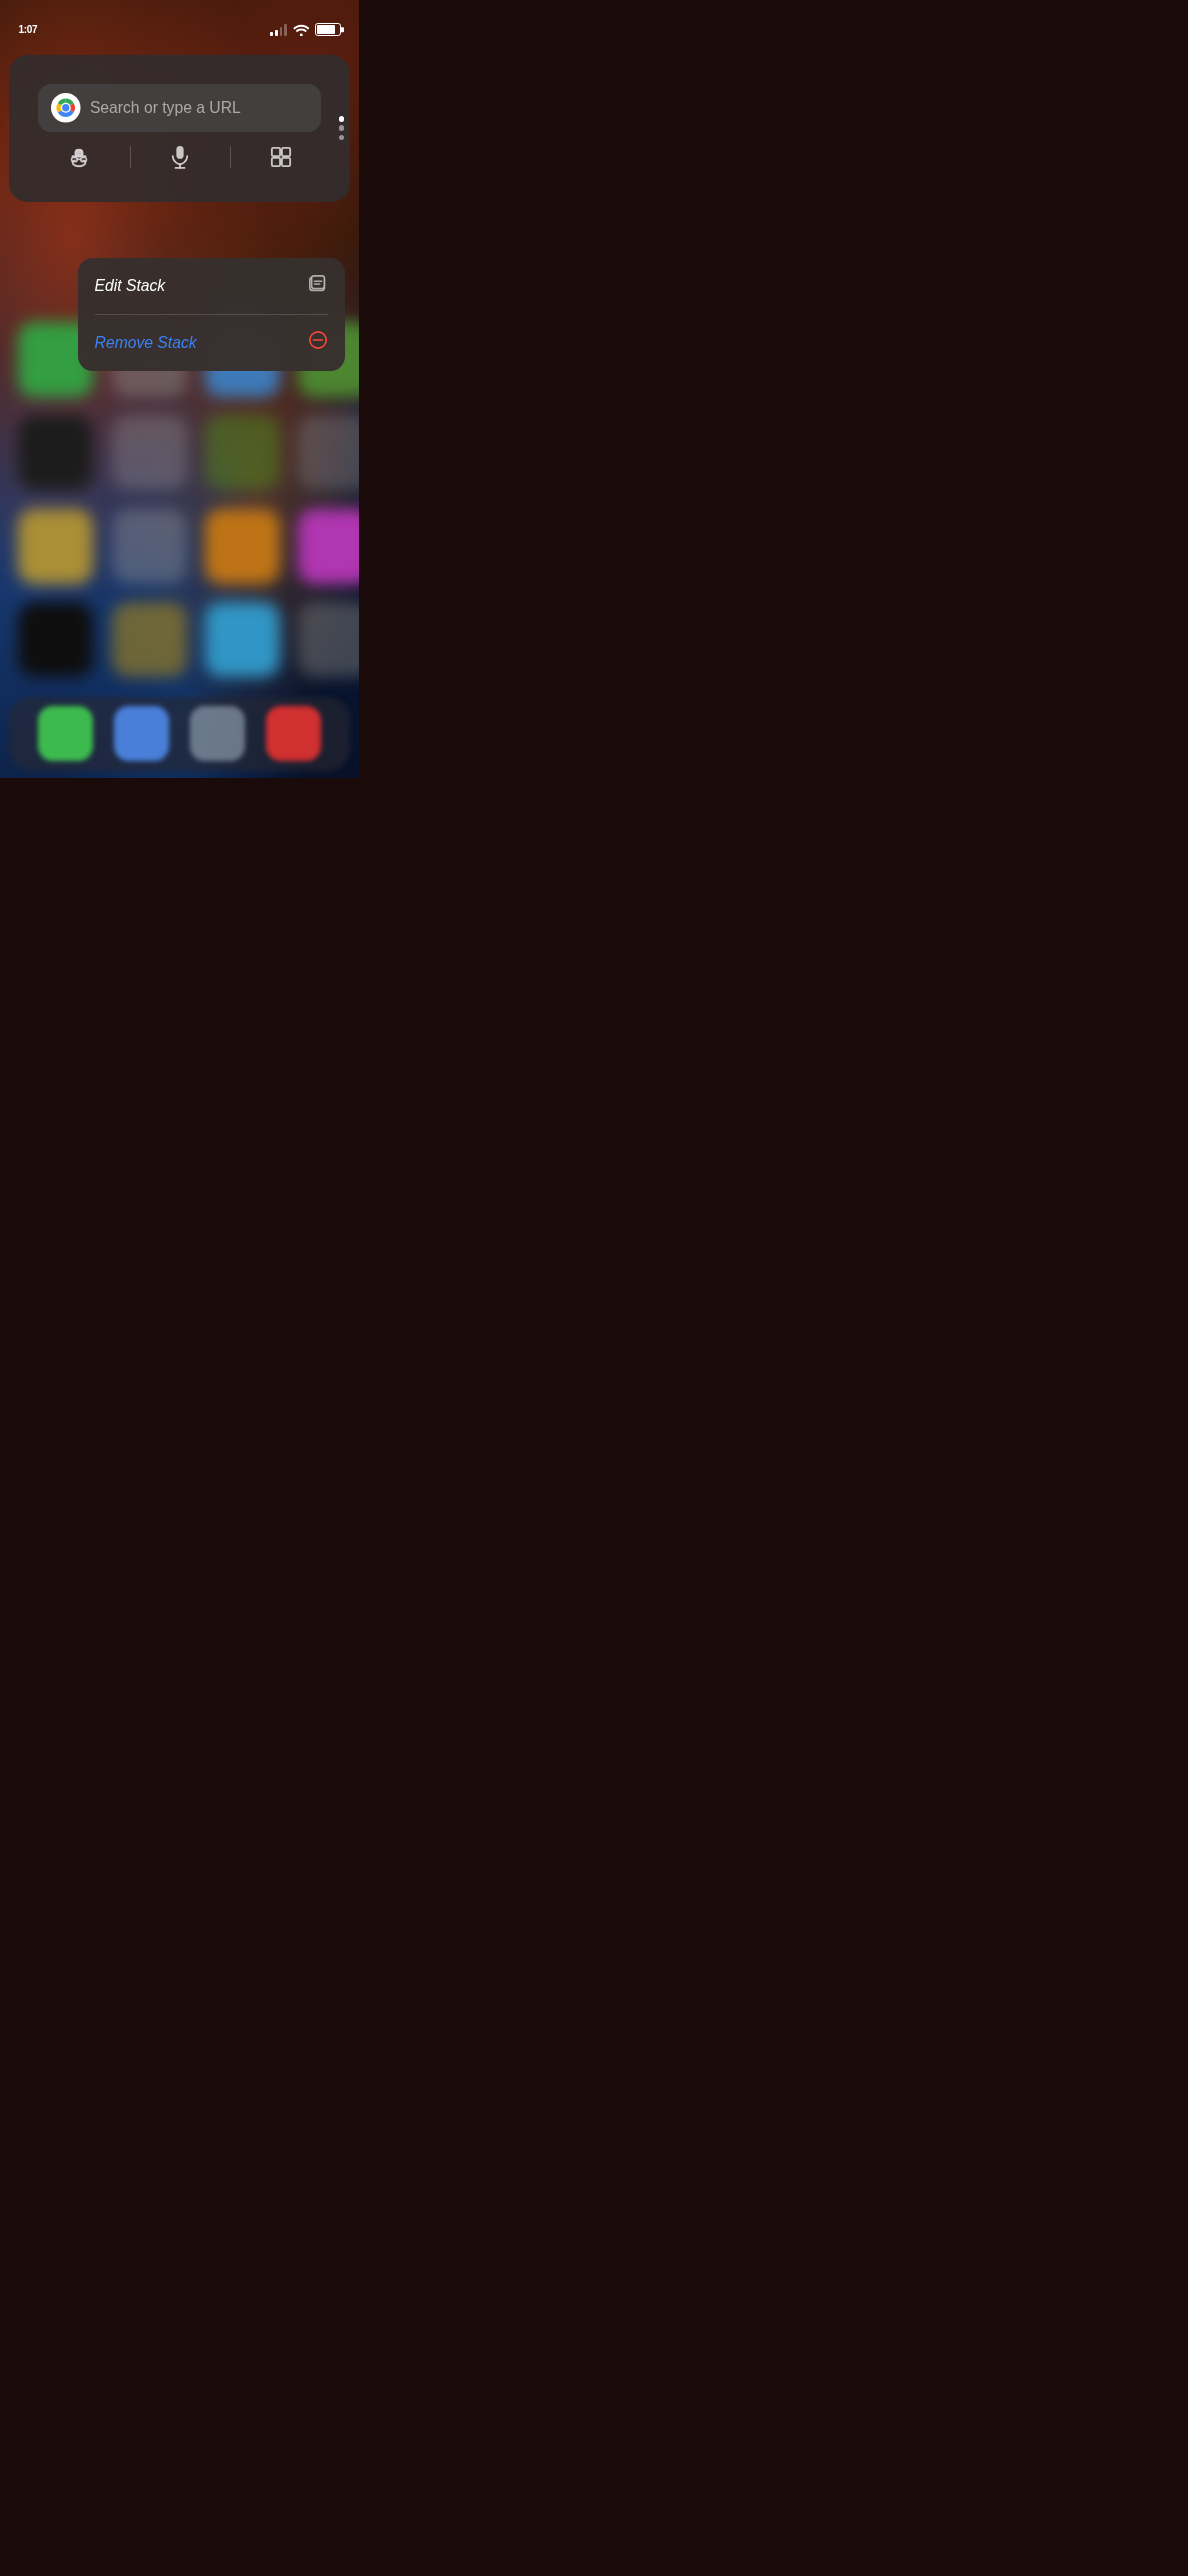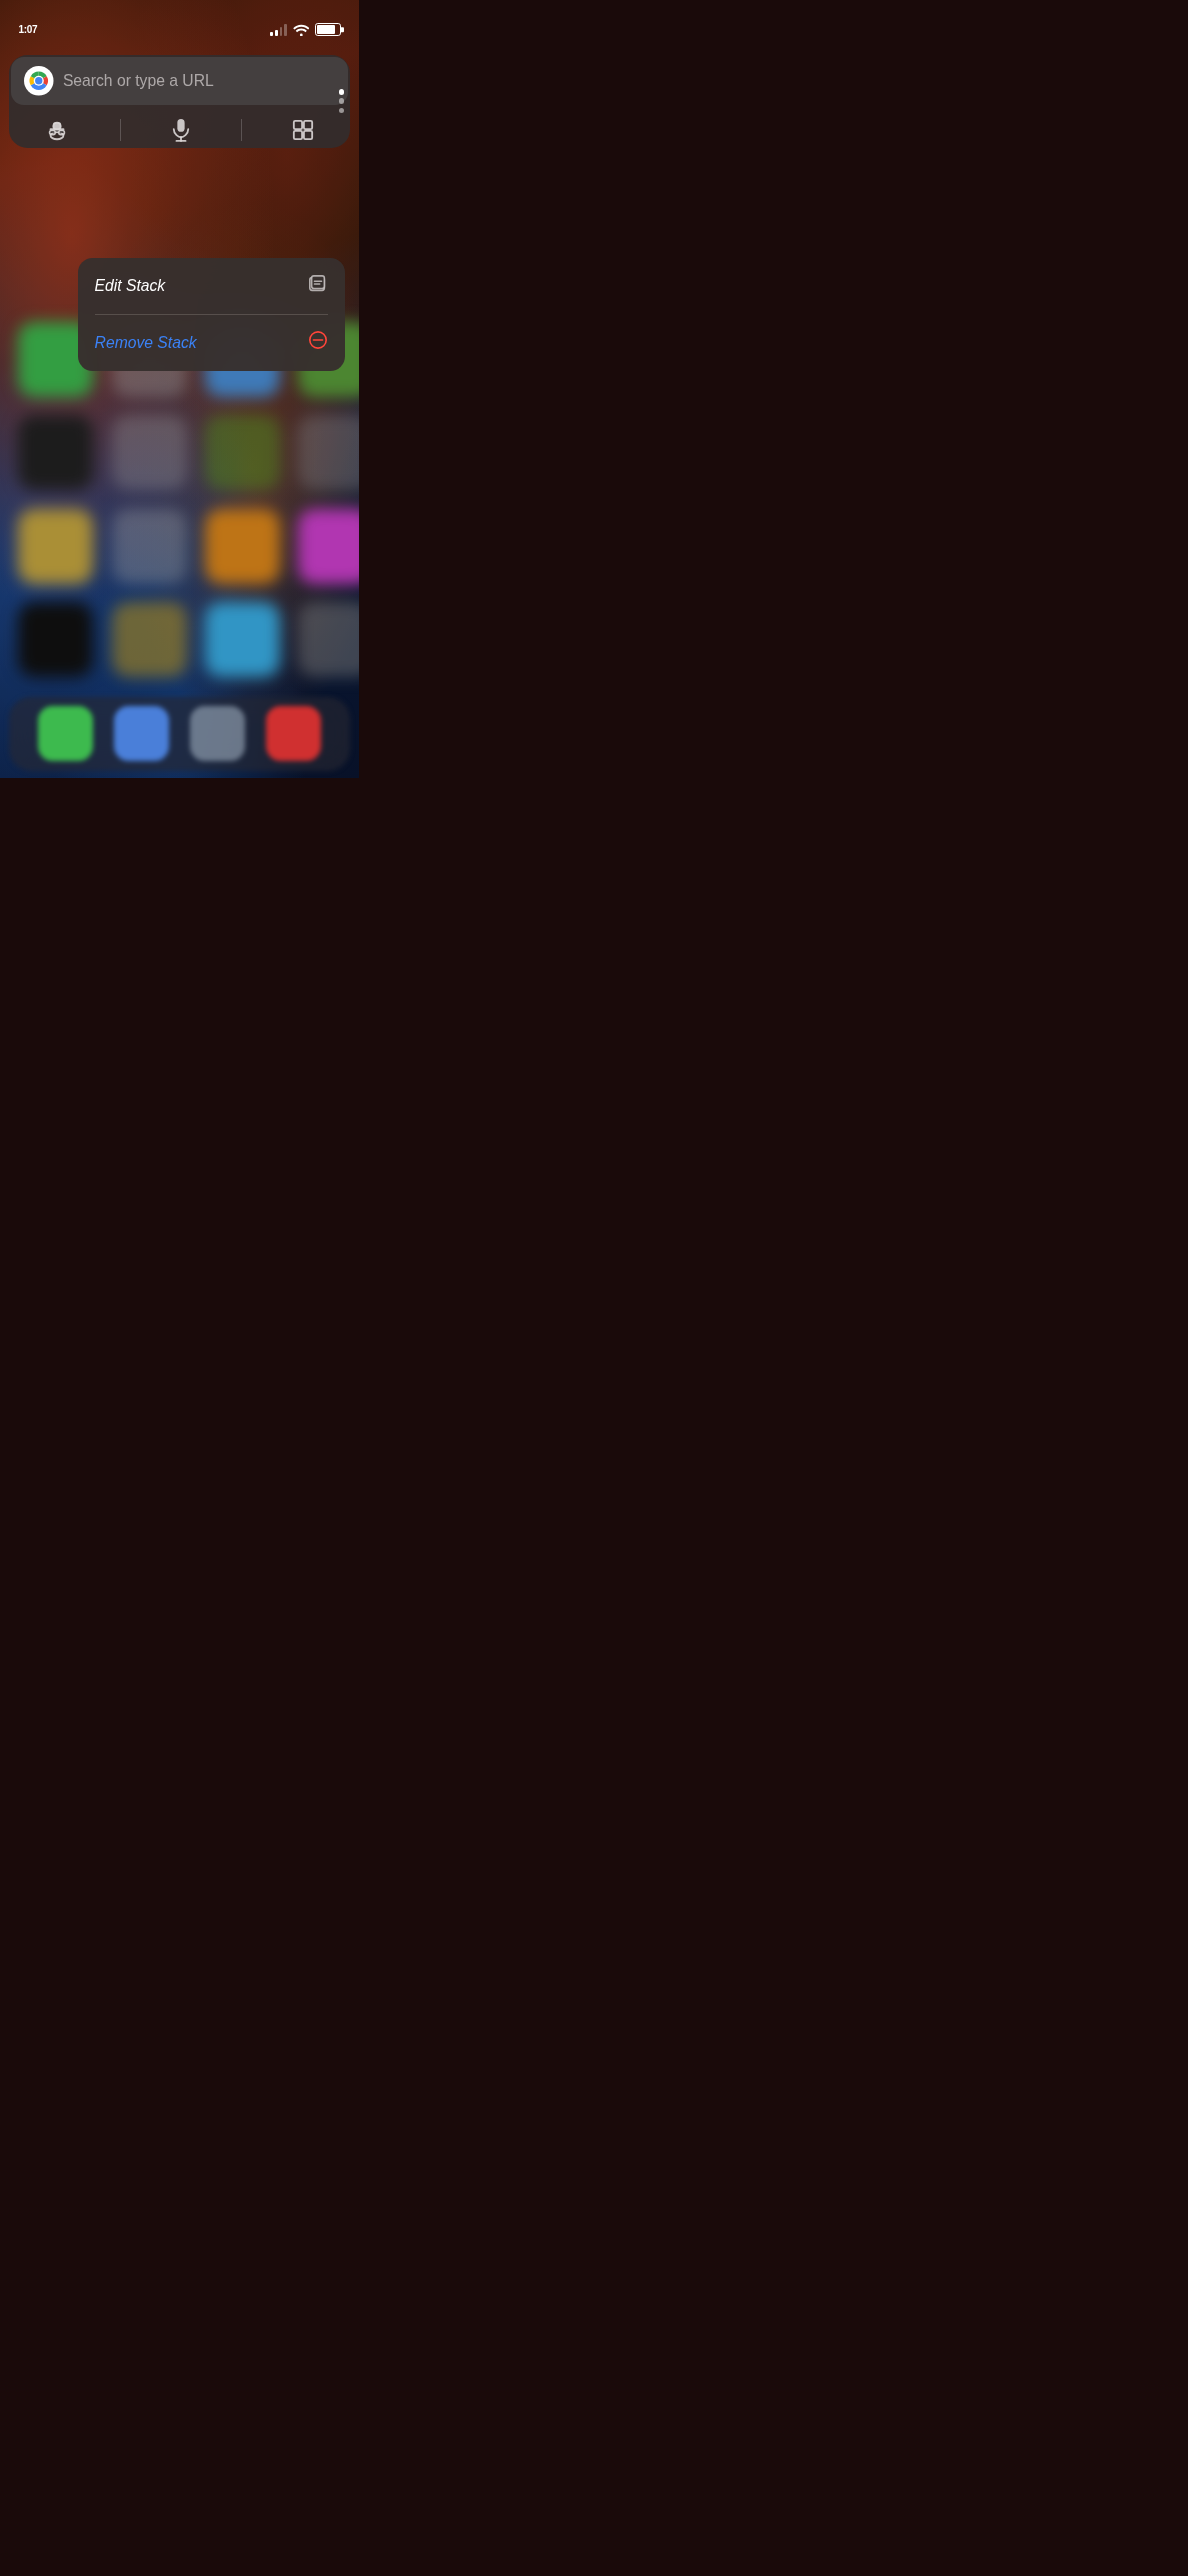--- a/index.html
+++ b/index.html
@@ -104,21 +104,21 @@
     }
 
     
     .chrome-widget {
       position: absolute;
       top: 55px;
       left: 9.2px;
       right: 9.2px;
       background: rgba(50, 45, 45, 0.92);
       border-radius: 18.4px;
-      padding: 2px;
+      padding: 29px;
       z-index: 10;
     }
 
     .chrome-search-bar {
       display: flex;
       align-items: center;
       background: rgba(70, 65, 65, 0.9);
       border-radius: 13px;
       padding: 9.2px 13px;
       gap: 9.2px;

